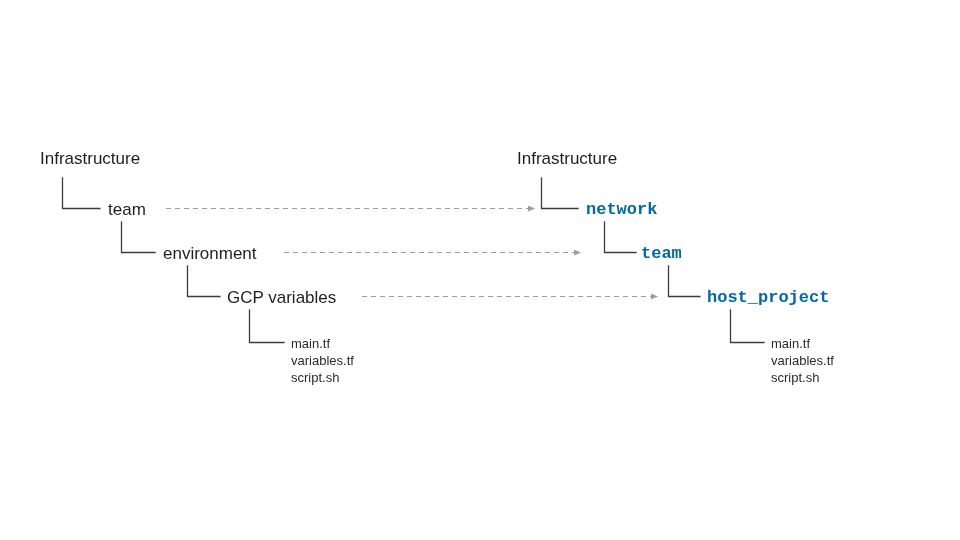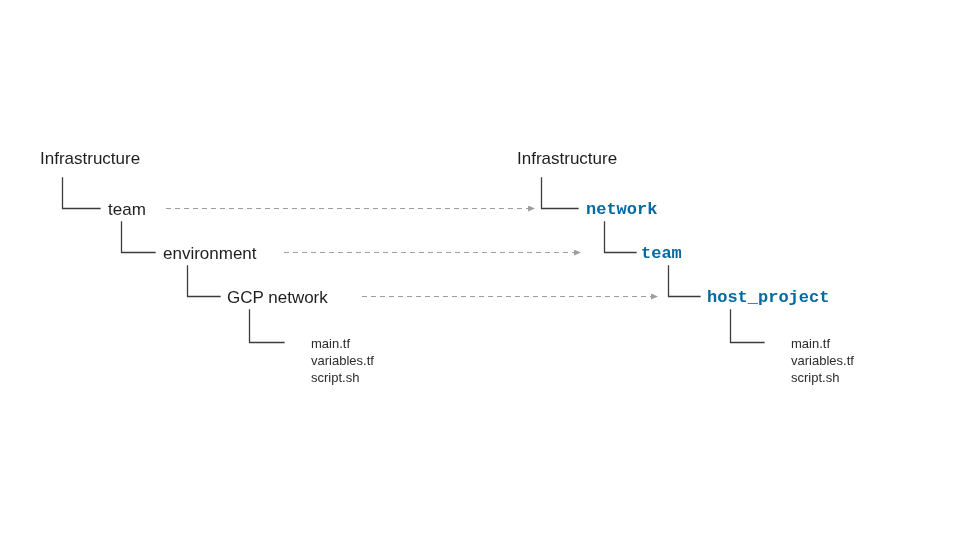--- a/index.html
+++ b/index.html
@@ -46,21 +46,20 @@
   .file-list {
     position: absolute;
     white-space: nowrap;
     line-height: 17px;
     font-size: 13px;
     font-weight: 400;
     color: #2b2b2b;
   }
   .file-list div {
     white-space: nowrap;
-    margin-left: 20px;
   }
 </style>
 </head>
 <body>
 
 <div id="stage">
 
   <svg class="connectors" viewBox="0 0 960 540" xmlns="http://www.w3.org/2000/svg">
     <defs>
       <marker id="arrowhead" markerWidth="7" markerHeight="6" refX="6" refY="3" orient="auto" markerUnits="userSpaceOnUse">
@@ -88,21 +87,21 @@
       <line x1="362" y1="296.5" x2="657" y2="296.5"></line>
     </g>
   </svg>
 
   <div class="node-label" style="left:40px; top:150px;">Infrastructure</div>
 
   <div class="node-label" style="left:108px; top:201px;text-align:right;">team</div>
 
   <div class="node-label" style="left:163px; top:245px;">environment</div>
 
-  <div class="node-label" style="left:227px; top:289px;">GCP network</div>
+  <div class="node-label" style="left:227px; top:289px;">GCP variables</div>
 
   <div class="file-list" style="left:291px; top:335px;">
     <div>main.tf</div>
     <div>variables.tf</div>
     <div>script.sh</div>
   </div>
 
   <div class="node-label" style="left:517px; top:150px;">Infrastructure</div>
 
   <div class="node-label bold" style="left:586px; top:201px;">network</div>

